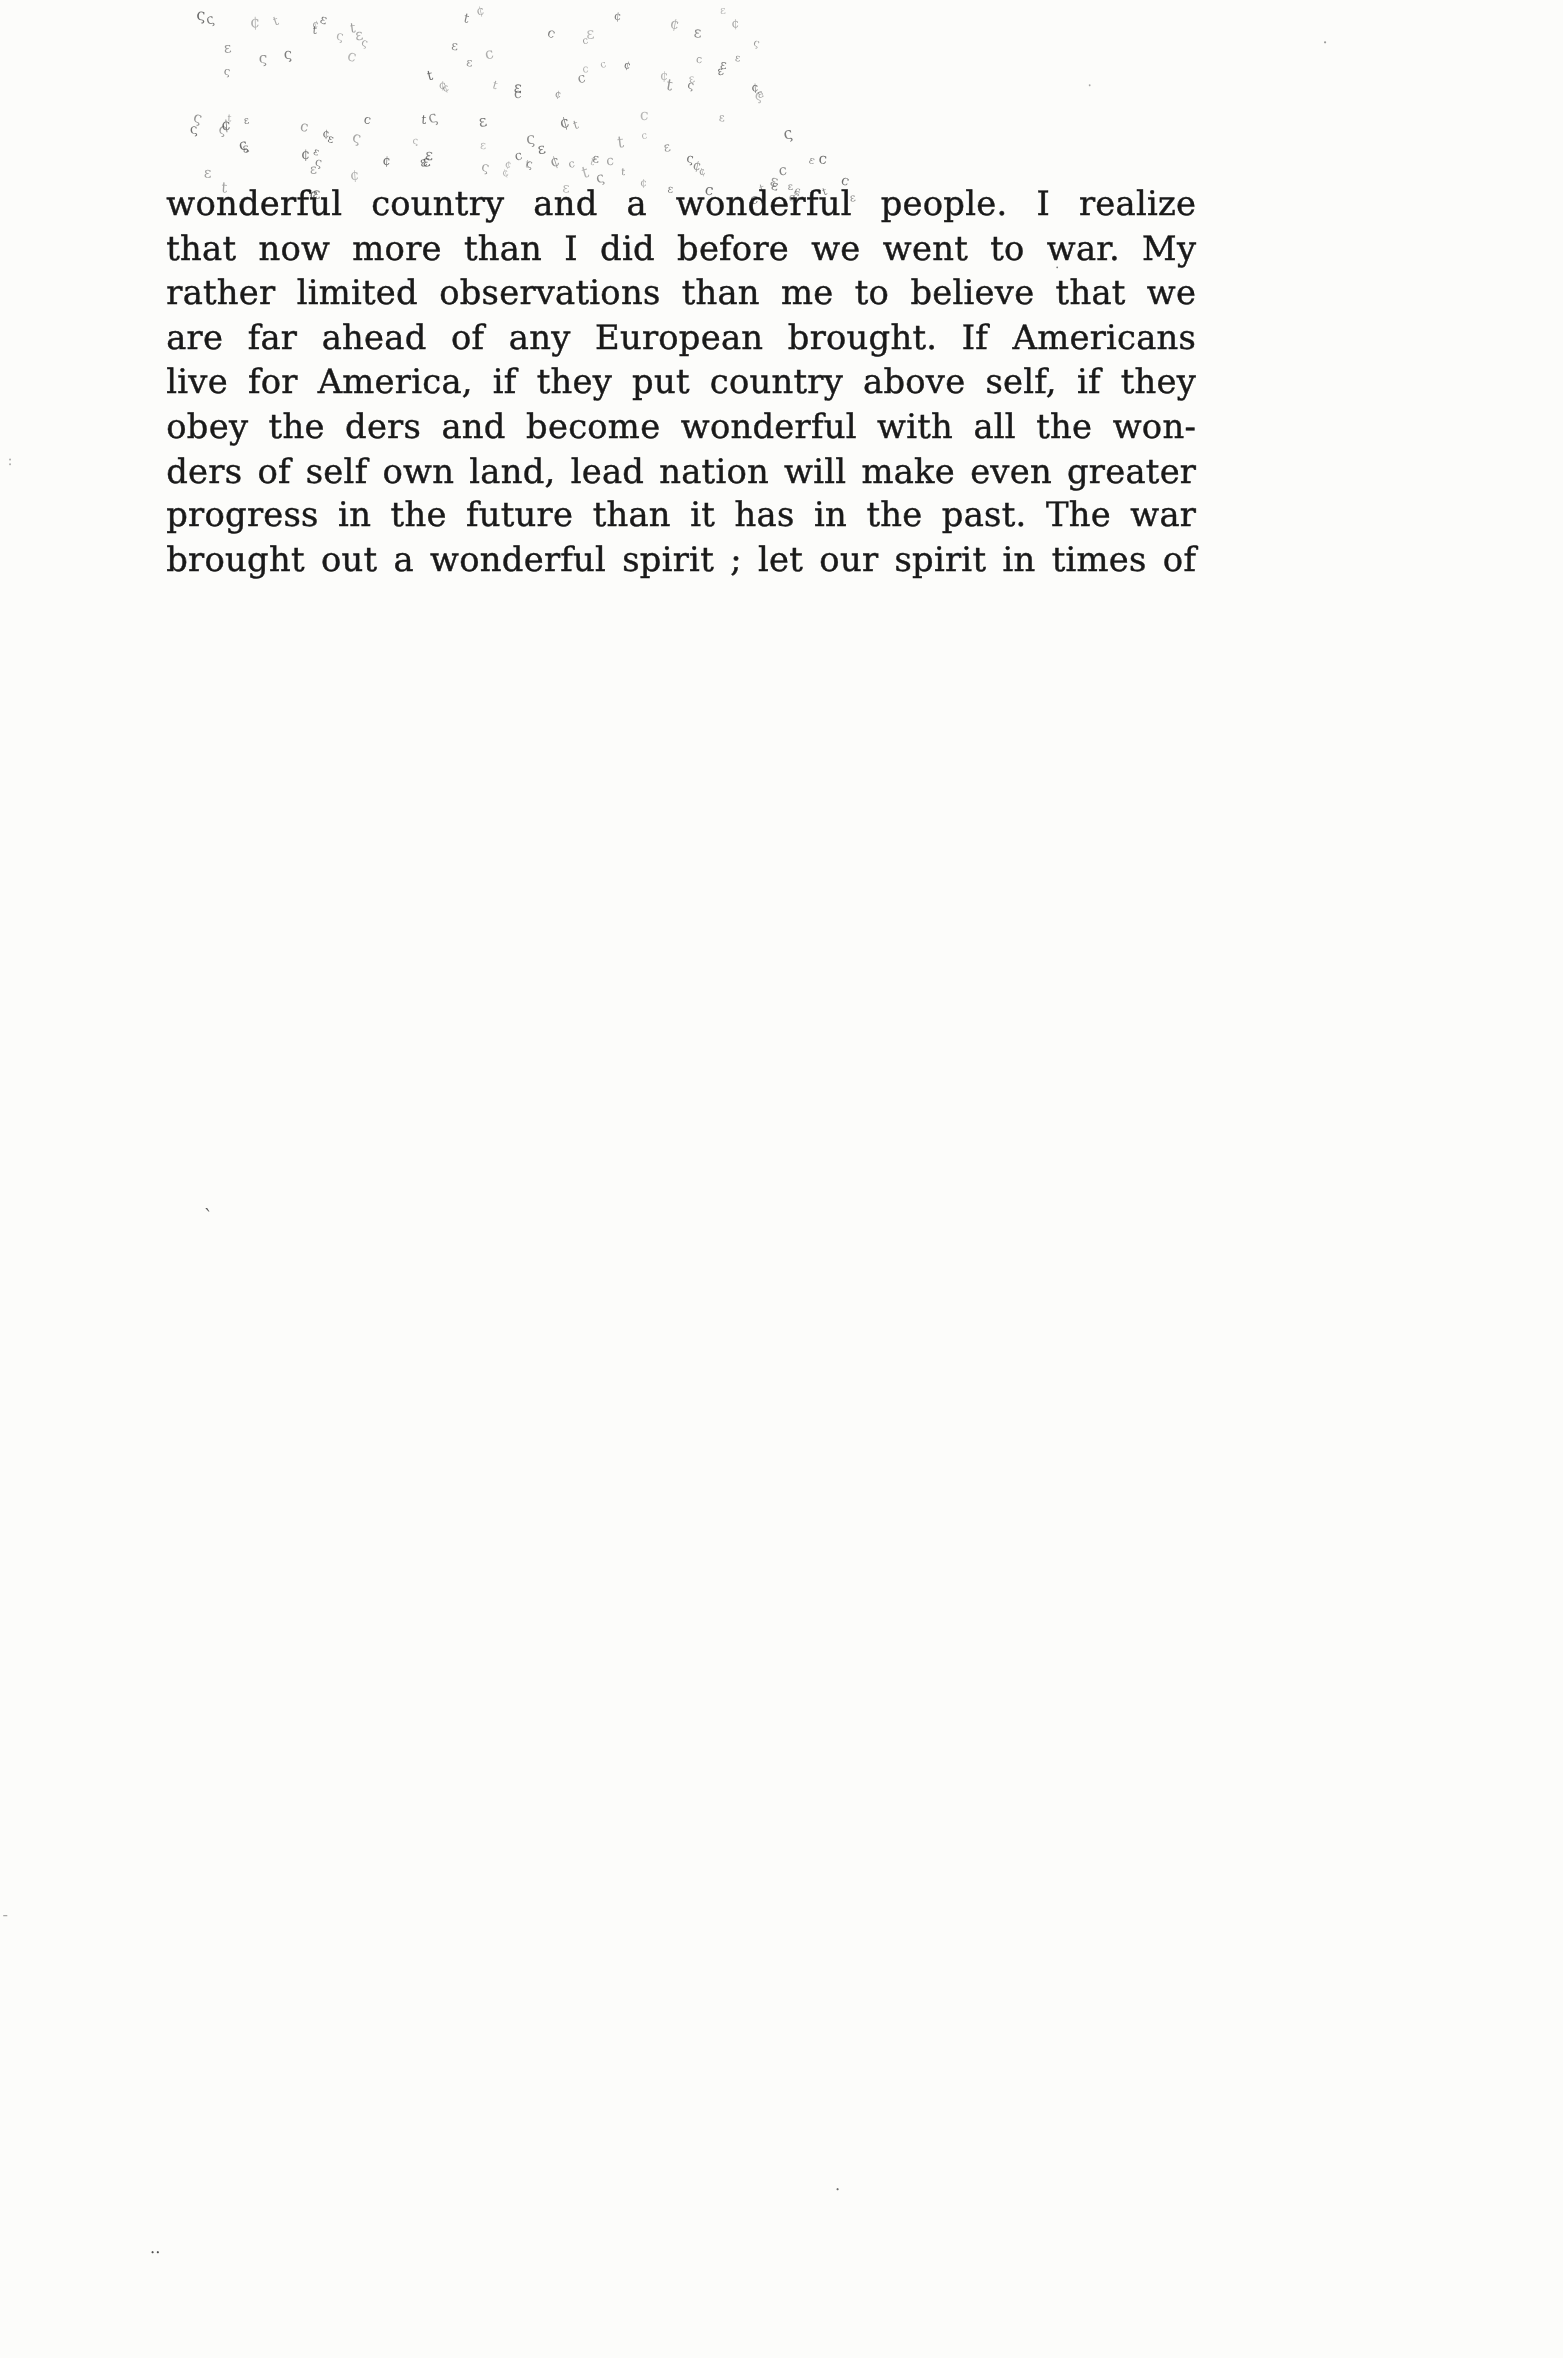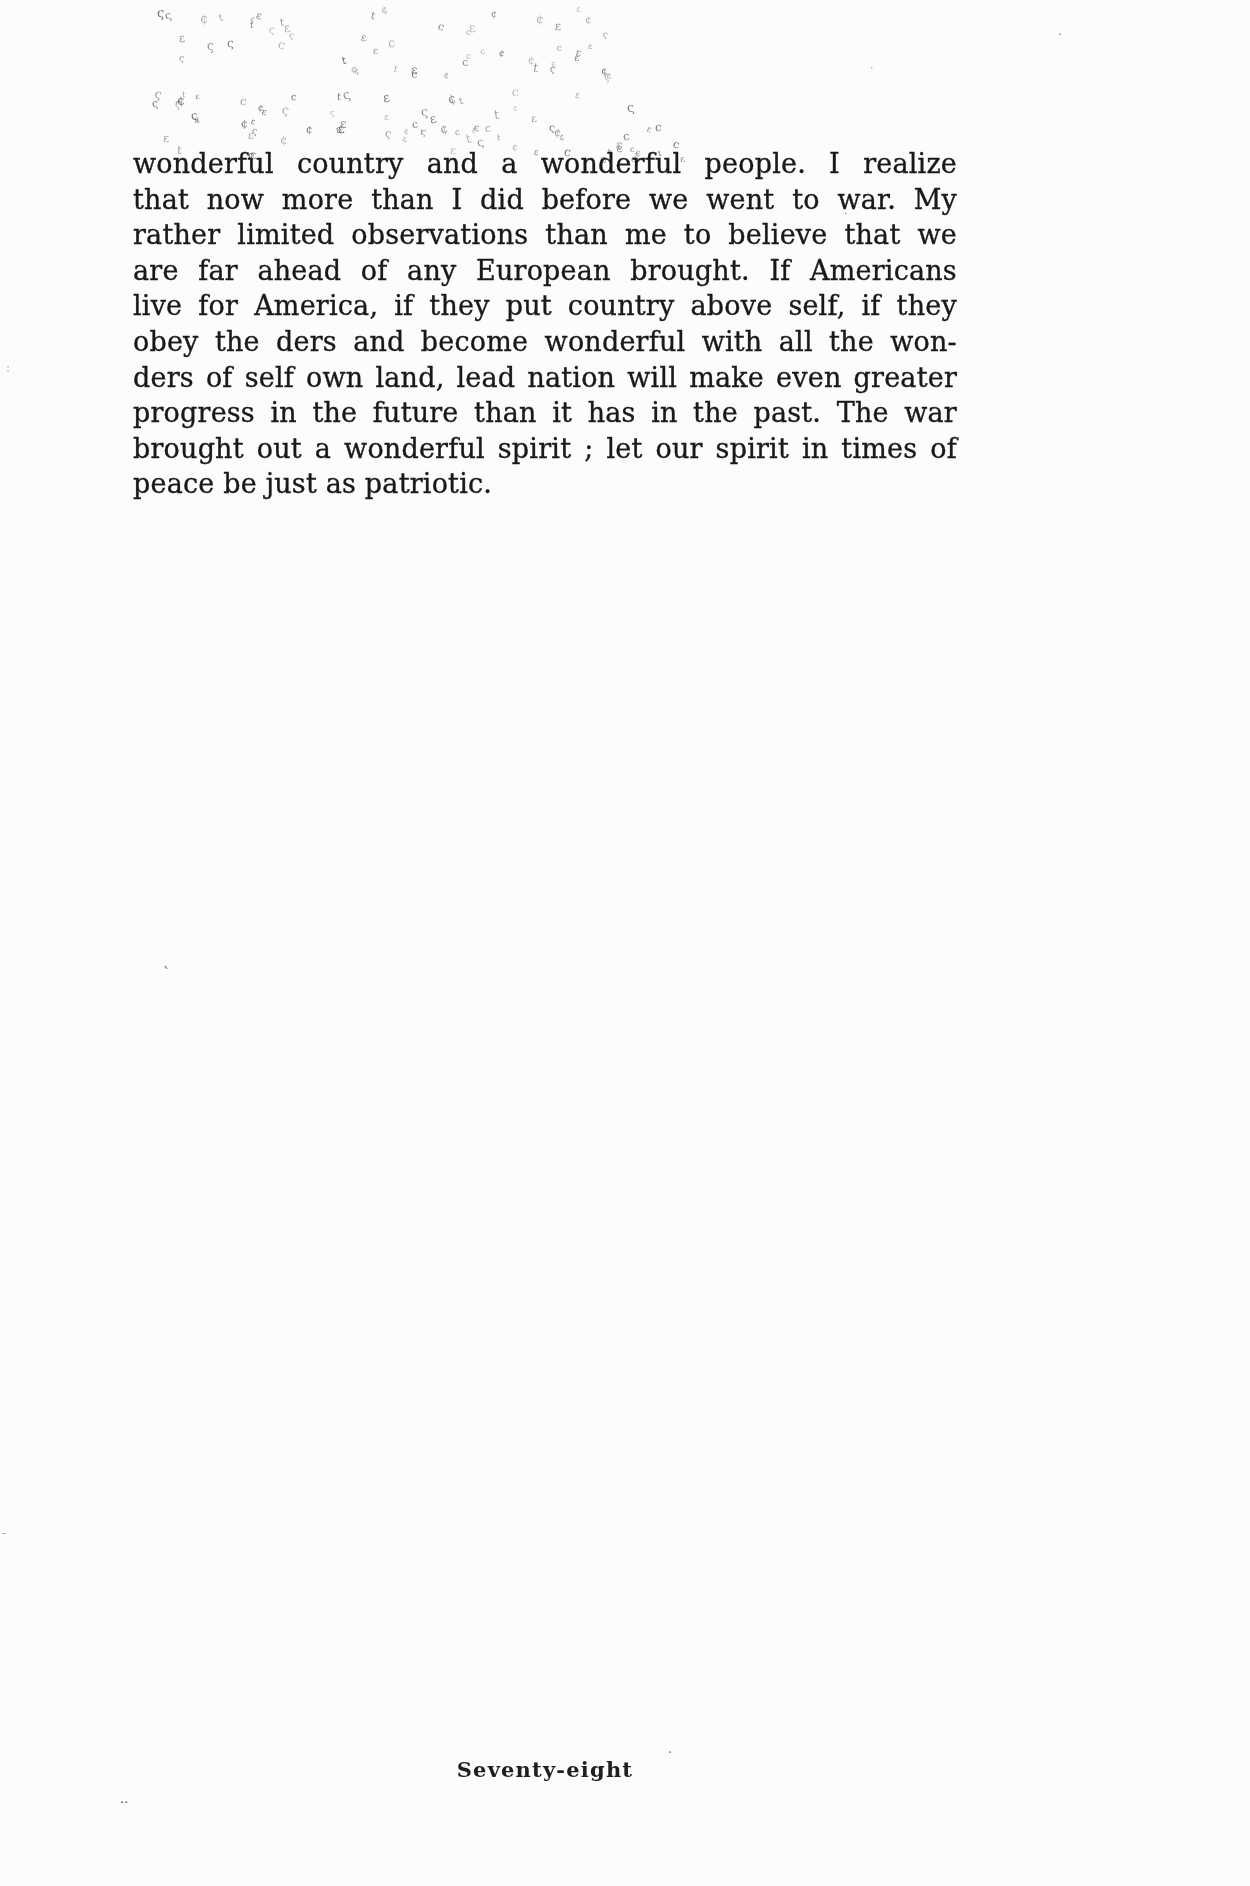--- a/index.html
+++ b/index.html
@@ -314,18 +314,16 @@
         <span>wonderful</span>
         <span>spirit</span>
         <span>;</span>
         <span>let</span>
         <span>our</span>
         <span>spirit</span>
         <span>in</span>
         <span>times</span>
         <span>of</span>
       </div>
-      <div class="line">peace be just as patriotic.</div>
     </div>
 
-  <div class="folio">Seventy-eight</div>
 
 </div>
 
 </body></html>

